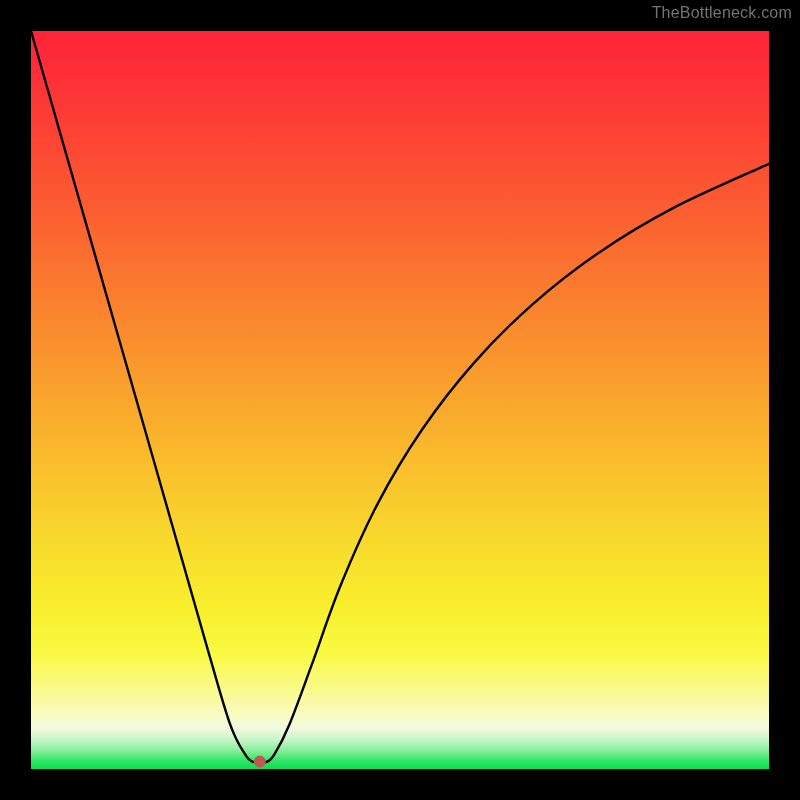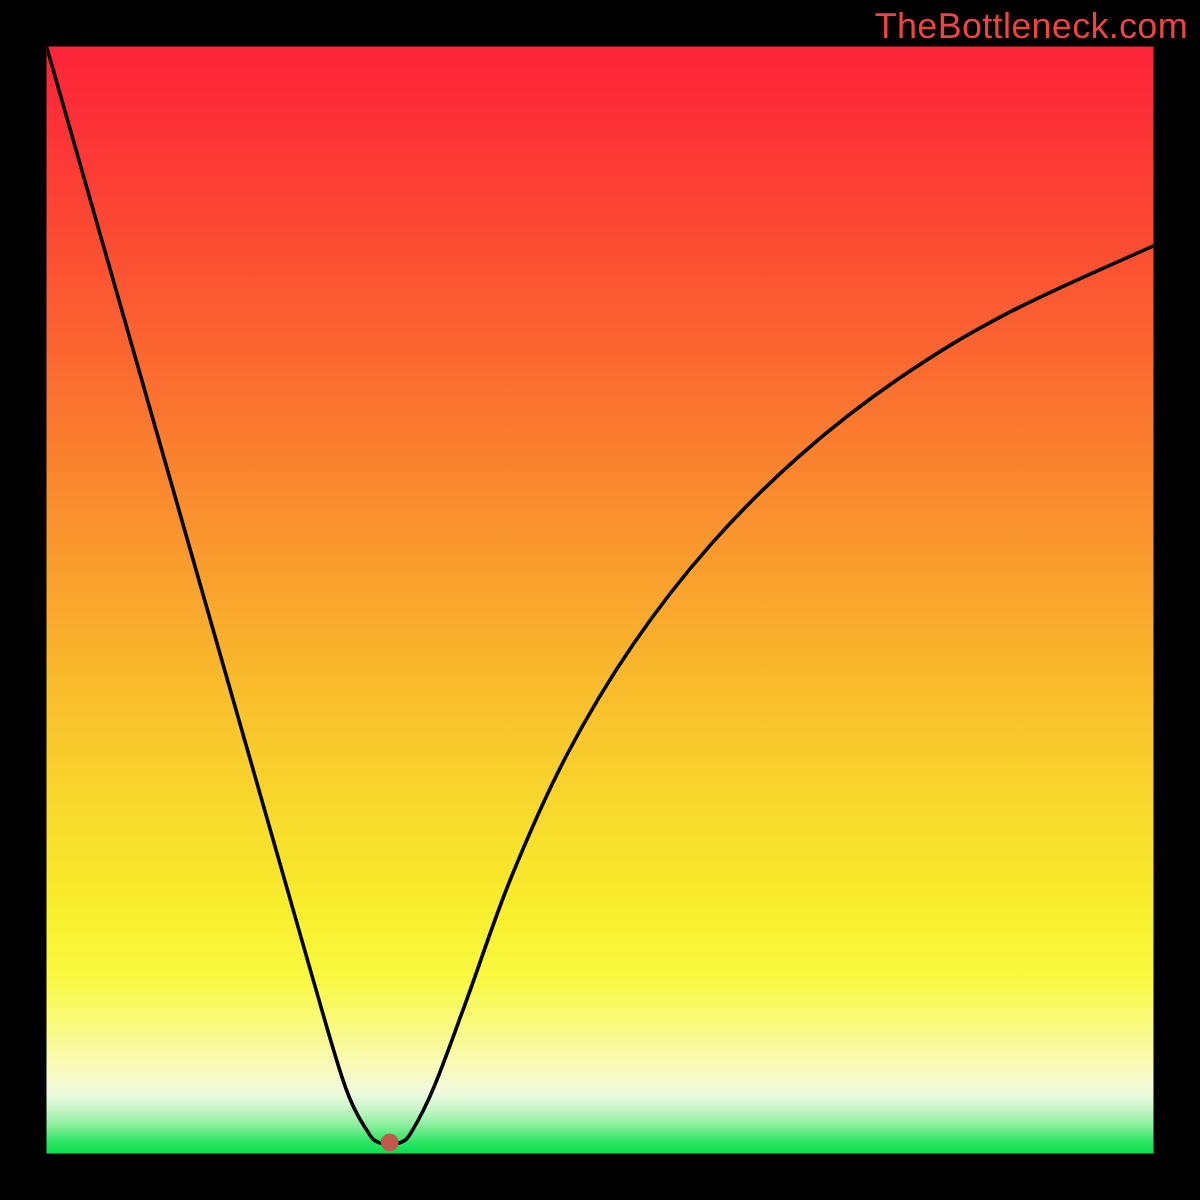--- a/index.html
+++ b/index.html
@@ -50,22 +50,22 @@
     left: 0;
     top: 0;
     width: 738px;
     height: 738px;
     pointer-events: none;
   }
   .watermark {
     position: absolute;
     top: 4px;
     right: 8px;
-    color: #ef4444;
-    font-size: 24px;
+    color: #737373;
+    font-size: 16px;
     font-weight: 400;
     letter-spacing: 0.2px;
     user-select: none;
     text-align: center;
   }
 </style>
 </head>
 <body>
 
 <div class="stage">

